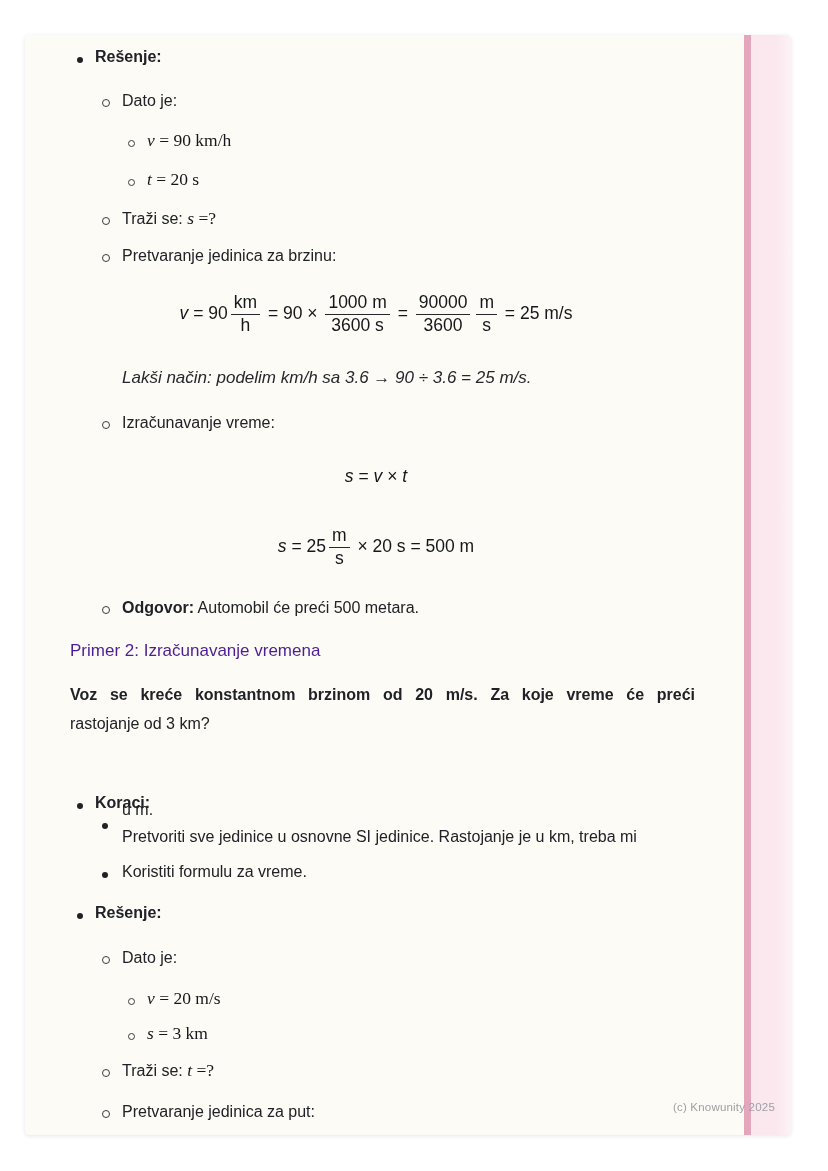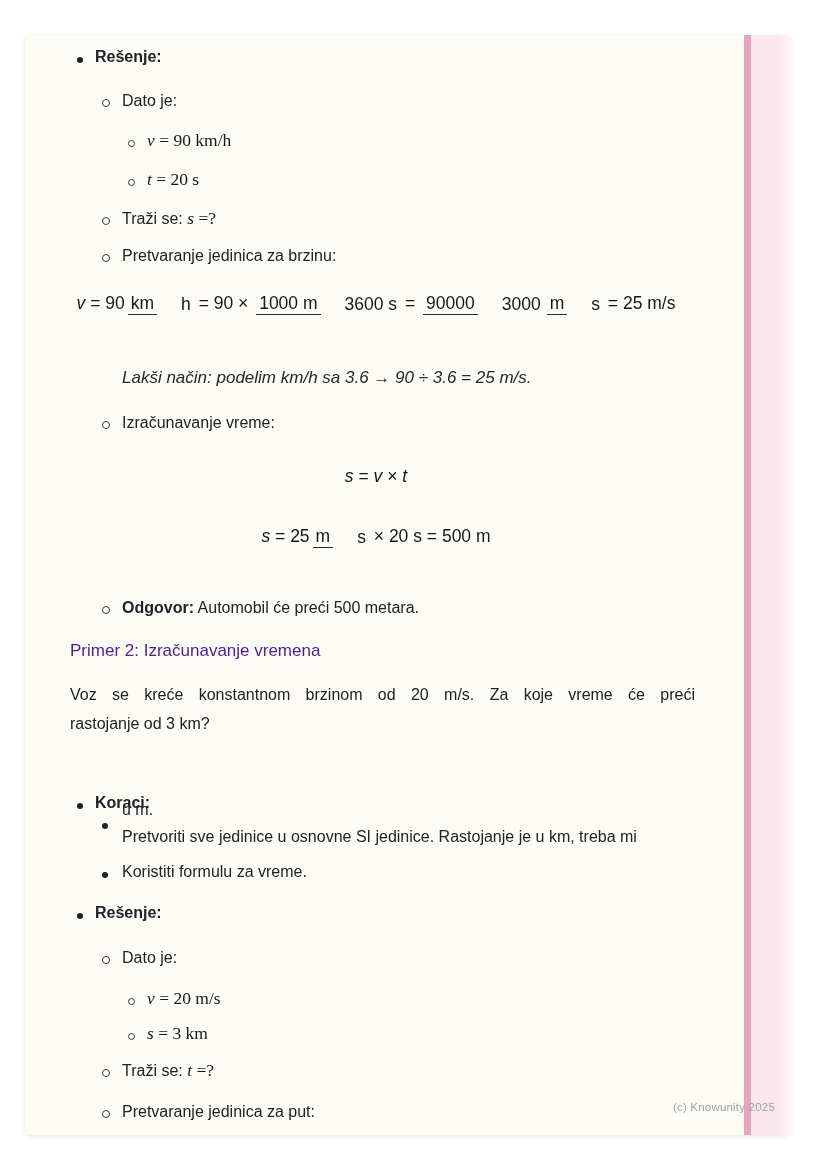--- a/index.html
+++ b/index.html
@@ -30,29 +30,29 @@
   .b2f{width:6px;height:6px;border-radius:50%;background:#212227;margin:6px 14px 0 0;}
   .b3o{width:7px;height:7px;border-radius:50%;border:1.4px solid #3c3d42;box-sizing:border-box;background:transparent;margin:6px 12px 0 0;}
   .bold{font-weight:bold;}
   .txt{white-space:pre;}
   .serifmath{font-family:"Liberation Serif", serif;font-size:17.5px;line-height:21px;color:#16171b;}
   .mvar{font-style:italic;white-space:pre;}
   .mtxt{white-space:pre;}
   .note{position:absolute;left:97px;font-style:italic;font-size:17px;color:#26272c;white-space:nowrap;}
   .heading2{position:absolute;left:45px;font-weight:normal;font-size:17px;color:#4c1d95;white-space:nowrap;}
   .para{position:absolute;left:45px;width:625px;font-size:16px;line-height:28.5px;color:#212227;}
-  .para .l1{text-align:justify;text-align-last:justify;}
+  .para .l1{text-align:justify;text-align-last:justify;font-weight:bold;}
   .steptext{white-space:normal;line-height:27px;}
   .formula{
     position:absolute;left:0;width:702px;text-align:center;
     font-family:Liberation Sans, sans-serif;font-size:17.5px;color:#16171b;
   }
   .frac{
-    display:inline-flex;flex-direction:row;vertical-align:middle;
-    text-align:center;line-height:1.12;margin:0 3px;gap:24px;
+    display:inline-flex;flex-direction:column;vertical-align:middle;
+    text-align:center;line-height:1.12;margin:0 3px;
   }
   .frac .num{border-bottom:1.2px solid #26272b;padding:0 3px 1px;}
   .frac .den{padding-top:1px;}
   .watermark{
     position:absolute;top:1101px;right:53px;z-index:5;
     font-size:11.5px;color:#9FA0A6;letter-spacing:0.2px;white-space:nowrap;
   }
 </style>
 </head>
 <body>
@@ -94,21 +94,21 @@
   </div>
 
   <div class="formula" style="top:258px"><span class="mvar">v</span><span class="mtxt"> = 90</span><span class="frac">
         <span class="num">km</span>
         <span class="den">h</span>
       </span><span class="mtxt"> = 90 × </span><span class="frac">
         <span class="num">1000 m</span>
         <span class="den">3600 s</span>
       </span><span class="mtxt"> = </span><span class="frac">
         <span class="num">90000</span>
-        <span class="den">3000</span>
+        <span class="den">3600</span>
       </span><span class="frac">
         <span class="num">m</span>
         <span class="den">s</span>
       </span><span class="mtxt"> = 25 m/s</span></div>
 
   <div class="note" style="top:333px">Lakši način: podelim km/h sa 3.6 → 90 ÷ 3.6 = 25 m/s.</div>
 
   <div class="row" style="left:77px;top:378px">
     <span class="bullet b2o"></span>
     <span class="txt">Izračunavanje vreme:</span>

